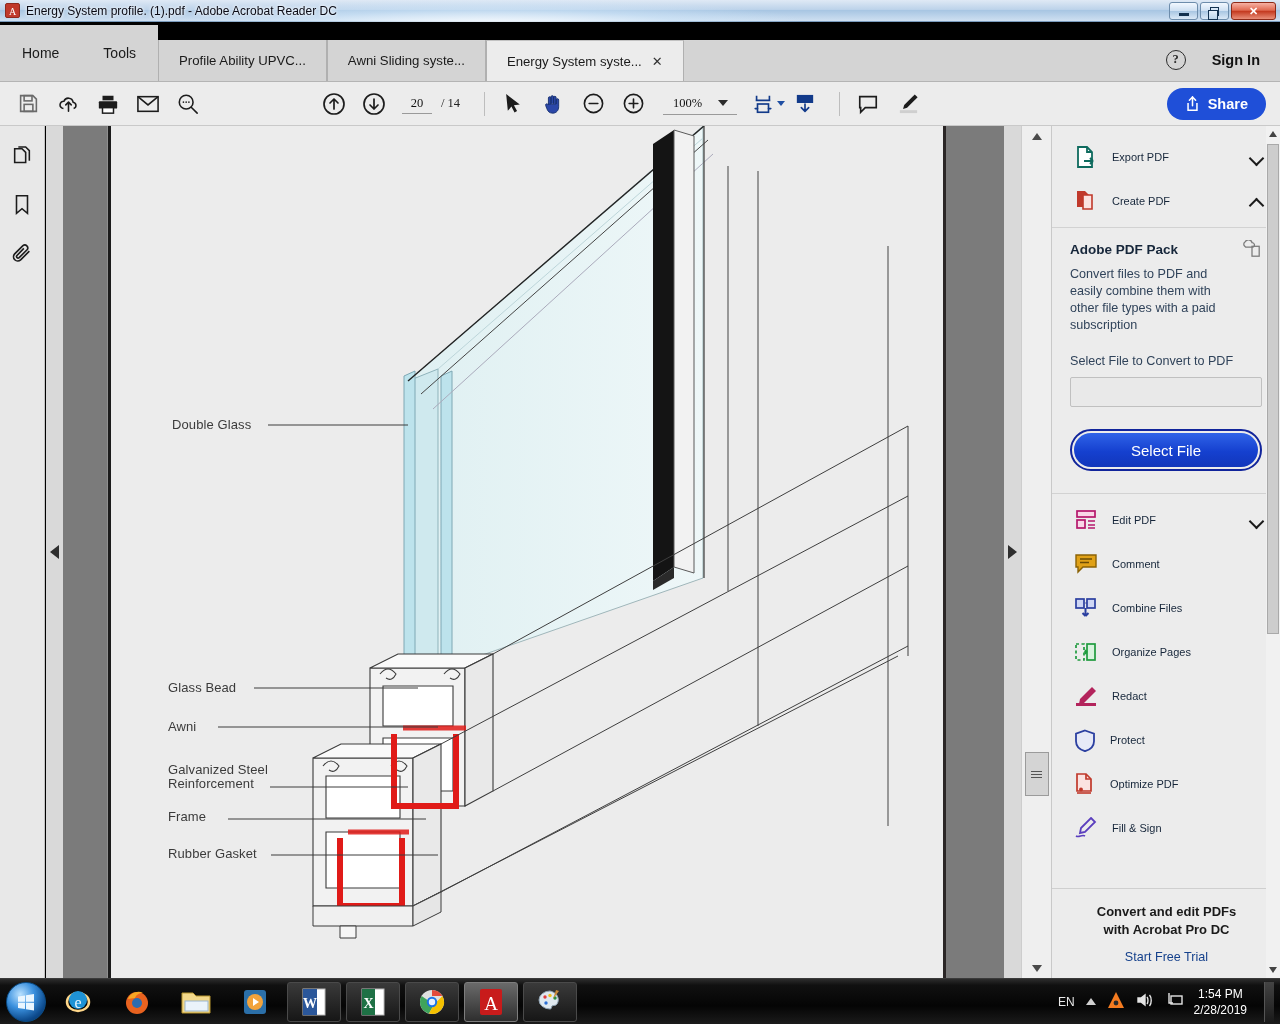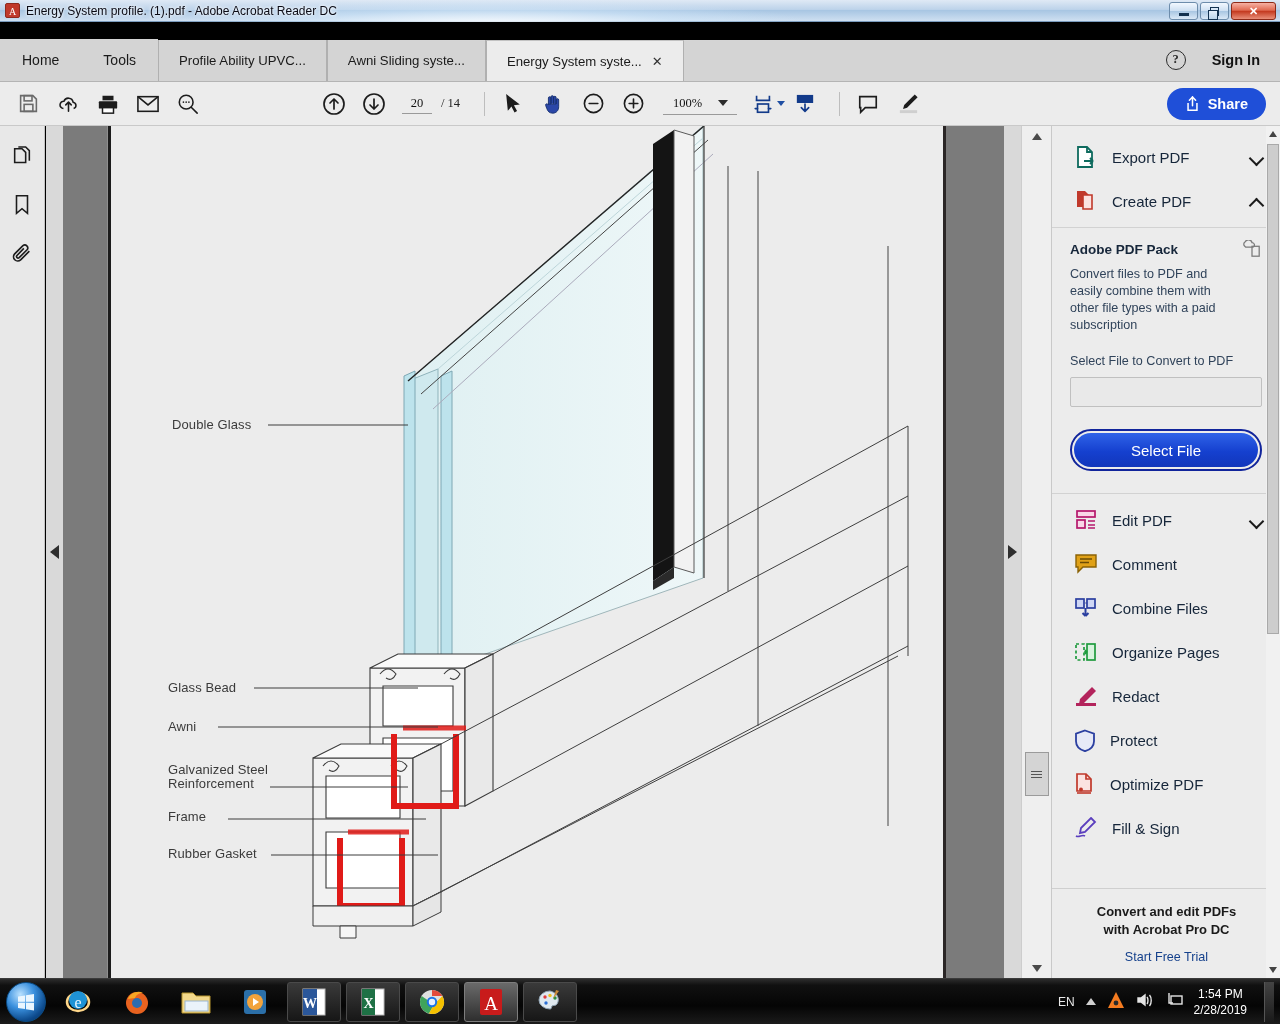--- a/index.html
+++ b/index.html
@@ -60,21 +60,21 @@
   }
   .menubar .mi { font-size: 11.5px; color: #1a1a1a; padding: 0 9px; line-height: 18px; }
 
   
   .tabstrip {
     position: absolute; left: 0; top: 40px; width: 1280px; height: 42px;
     background: #d4d4d4; display: flex; align-items: flex-end;
     border-bottom: 1px solid #b4b4b4;
   }
   .homebtn {
-    height: 42px; display: flex; align-items: center; padding: 8px 22px;
+    height: 56px; display: flex; align-items: center; padding: 8px 22px;
     font-size: 14px; color: #1a1a1a; background: #d4d4d4;
   }
   .tab {
     height: 41px; display: flex; align-items: center; gap: 10px;
     padding: 0 20px; font-size: 13.2px; color: #1a1a1a;
     background: #d4d4d4; border-left: 1px solid #b0b0b0; border-right: 1px solid #b0b0b0;
     white-space: nowrap;
   }
   .tab.active { background: #ececec; border-top: 1px solid #c2c2c2; }
   .tab .x { font-size: 13px; color: #333; }
@@ -169,21 +169,21 @@
     font-size:13px; color:#3b3b3b; white-space:nowrap; letter-spacing:.1px;
   }
 
   
   .rightpanel {
     position:absolute; left:1051px; top:126px; width:229px; height:852px;
     background:#ececec; border-left:1px solid #c9c9c9; overflow:hidden;
   }
   .rp-row {
     height:44px; display:flex; align-items:center; gap:14px;
-    padding: 0 16px 0 22px; font-size:15px; color:#16263a;
+    padding: 0 16px 0 22px; font-size:11px; color:#16263a;
   }
   .rp-row .lbl-t { flex:1; }
   .rp-chev { width:13px; height:13px; position:relative; }
   .rp-chev:before {
     content:''; position:absolute; left:0; top:2px; width:9px; height:9px;
     border-right:2.2px solid #1b1b1b; border-bottom:2.2px solid #1b1b1b;
     transform: rotate(45deg);
   }
   .rp-chev.up:before { transform: rotate(-135deg); top:5px; }
   .rp-div { height:1px; background:#d2d2d2; margin:4px 0; }

